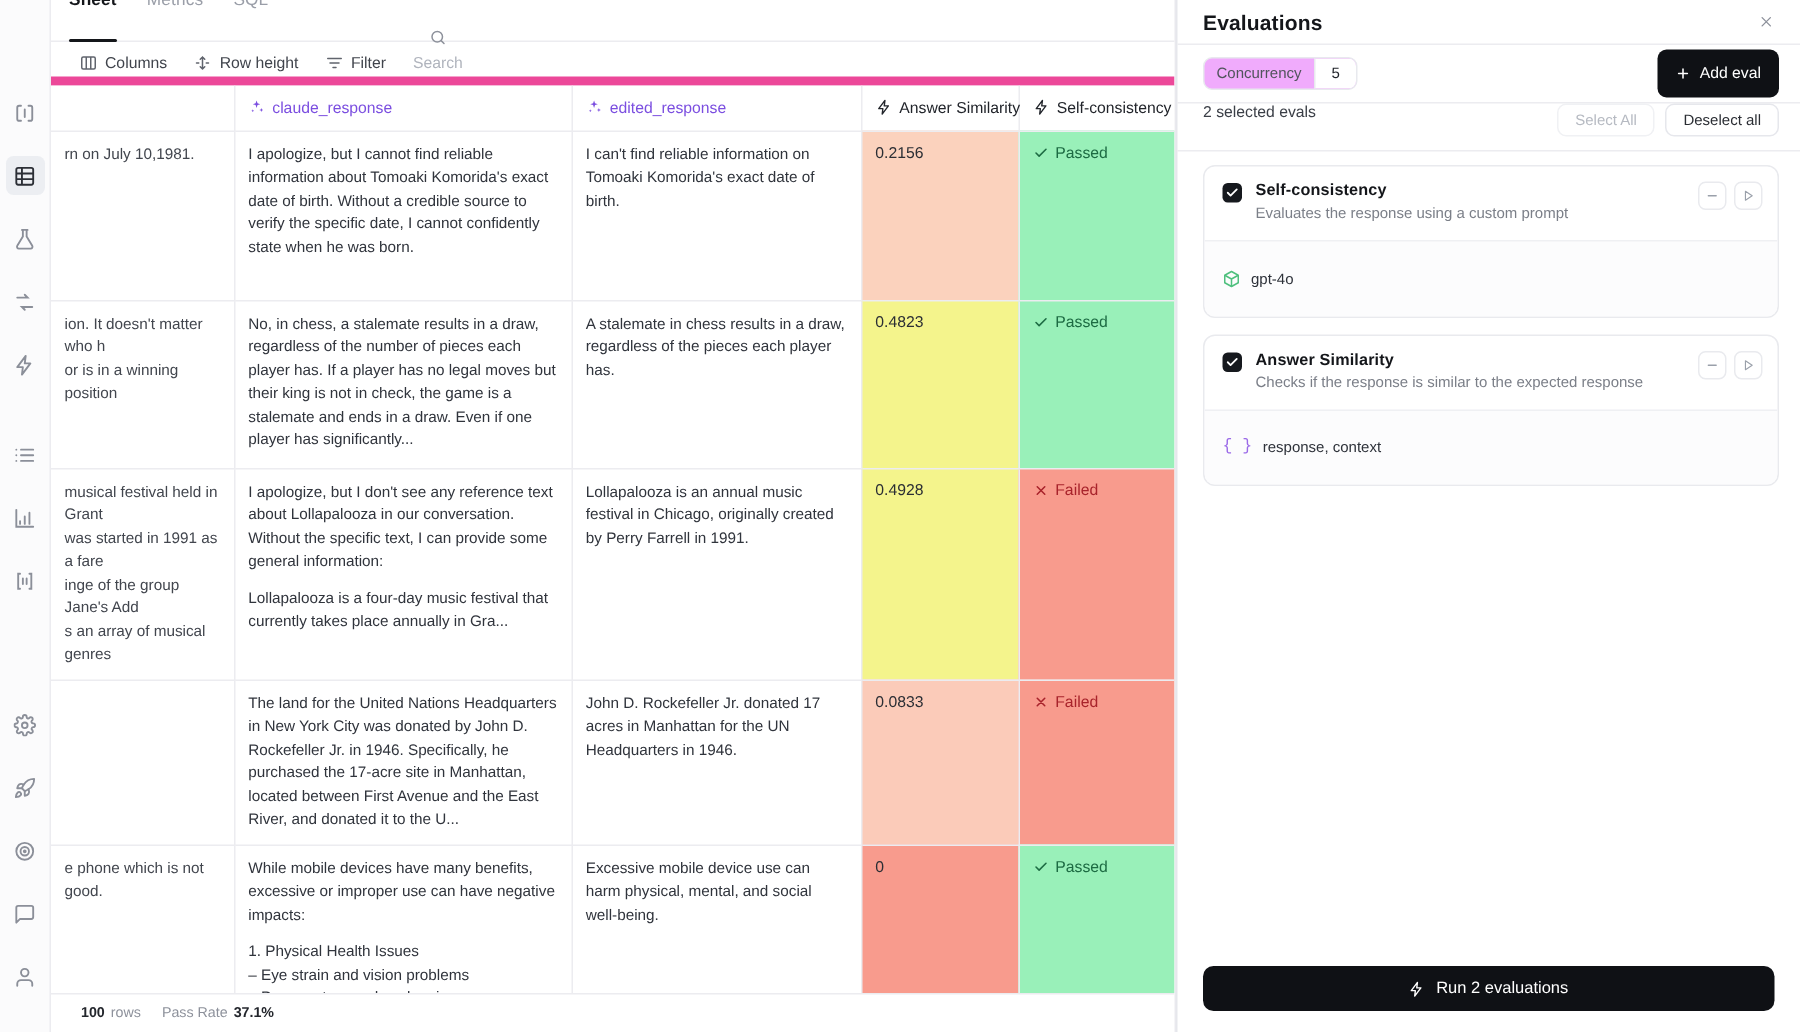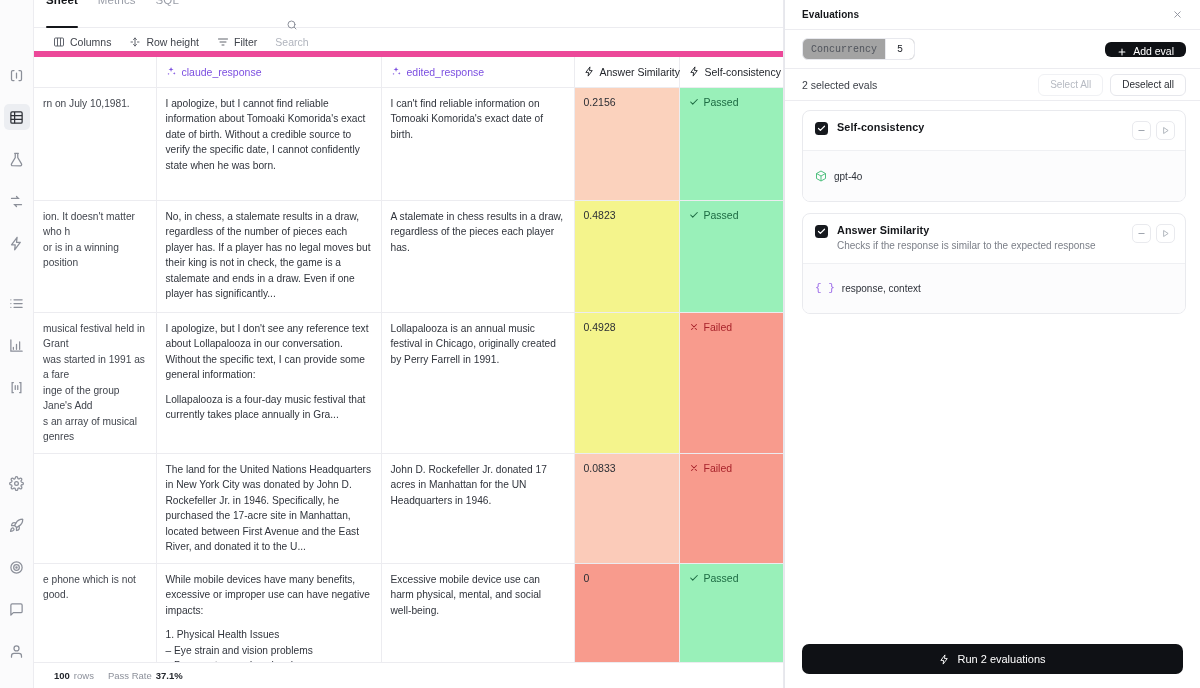--- a/index.html
+++ b/index.html
@@ -146,55 +146,55 @@
     flex: 1; height: 688px; background: #fff;
     display: flex; flex-direction: column;
     border-left: 1px solid #e6e7ec;
   }
   .panel-head {
     height: 30px; flex: 0 0 30px;
     display: flex; align-items: center; justify-content: space-between;
     padding: 0 14px 0 17px;
     border-bottom: 1px solid #ececf0;
   }
-  .panel-title { font-size: 10px; font-weight: 600; color: #14161a; letter-spacing:.1px;}
+  .panel-title { font-size: 14px; font-weight: 600; color: #14161a; letter-spacing:.1px;}
   .close-btn { width:18px;height:18px;display:flex;align-items:center;justify-content:center;color:#8d919b;cursor:pointer;border-radius:4px;}
   .close-btn svg{width:11px;height:11px;display:block;}
 
   .panel-ctrl {
     height: 39px; flex: 0 0 39px;
     display: flex; align-items: center; justify-content: space-between;
     padding: 0 14px 0 17px; border-bottom: 1px solid #ececf0;
   }
   .concurrency {
     display: flex; align-items: stretch;
     border: 1px solid #e8e9ee; border-radius: 6px; overflow: hidden;
-    background: #a3a3a3; height: 22px; font-family: Liberation Mono, monospace;
+    background: #f0abfc; height: 22px;
   }
   .concurrency .lbl {
     font-size: 10px; color: #50545c; padding: 0 8px;
     display:flex;align-items:center; white-space: nowrap;
   }
   .concurrency .val {
     font-size: 10px; color: #22252b; background: #fff;
     padding: 0 11px; display:flex;align-items:center;
     border-left: 1px solid #e8e9ee;
   }
   .add-eval {
-    display: flex; align-items: flex-end; gap: 6px;
+    display: flex; align-items: center; gap: 6px;
     background: #0f1115; color: #fff;
-    font-size: 10.5px; border-radius: 6px; height: 15px;
+    font-size: 10.5px; border-radius: 6px; height: 32px;
     padding: 0 12px; cursor: pointer; border: none;
     font-family: inherit;
   }
   .add-eval svg { width: 10px; height: 10px; display:block; }
 
   .panel-sel {
     height: 32px; flex: 0 0 32px;
-    display: flex; align-items: center; justify-content: space-between;
+    display: flex; align-items: flex-start; justify-content: space-between;
     padding: 0 14px 0 17px; border-bottom: 1px solid #ececf0;
   }
   .sel-count { font-size: 10.5px; color: #3b3f47; }
   .sel-btns { display: flex; gap: 7px; }
   .sbtn {
     font-size: 10px; height: 22px; padding: 0 11px;
     border: 1px solid #e6e7ec; border-radius: 6px; background: #fff;
     color: #2a2d33; cursor: pointer; display:flex;align-items:center;
     font-family: inherit;
   }
@@ -587,20 +587,21 @@
 
       <div class="eval-card">
         <div class="eval-top">
           <div class="cbox">
             <svg viewBox="0 0 24 24" fill="none" stroke="currentColor" stroke-width="3.2" stroke-linecap="round" stroke-linejoin="round">
                 <path d="M20 6 9 17l-5-5"></path>
               </svg>
           </div>
           <div class="eval-texts">
             <div class="eval-name">Self-consistency</div>
+            <div class="eval-desc">Evaluates the response using a custom prompt</div>
           </div>
           <div class="eval-acts">
             <div class="abtn">
               <svg viewBox="0 0 24 24" fill="none" stroke="currentColor" stroke-width="2.5" stroke-linecap="round">
                   <path d="M5 12h14"></path>
                 </svg>
             </div>
             <div class="abtn">
               <svg viewBox="0 0 24 24" fill="none" stroke="currentColor" stroke-width="2" stroke-linejoin="round">
                   <path d="M7 4l12 8-12 8z"></path>

